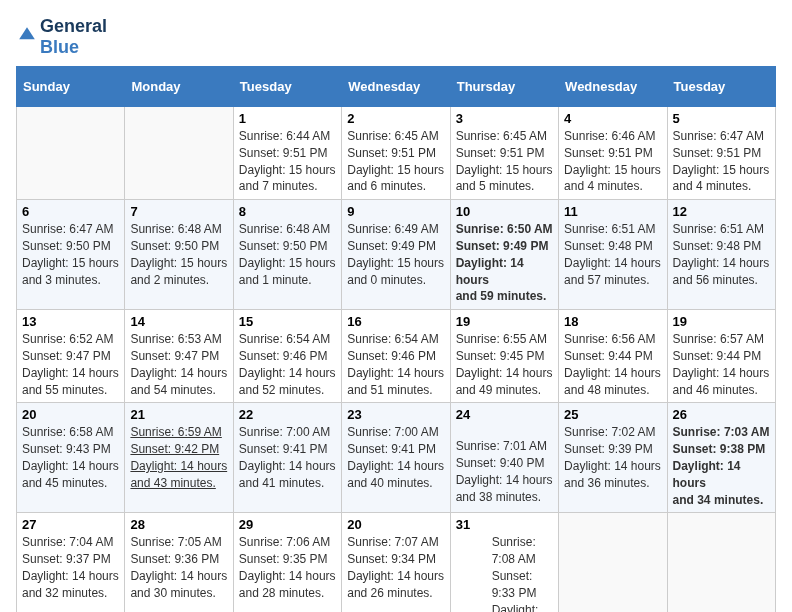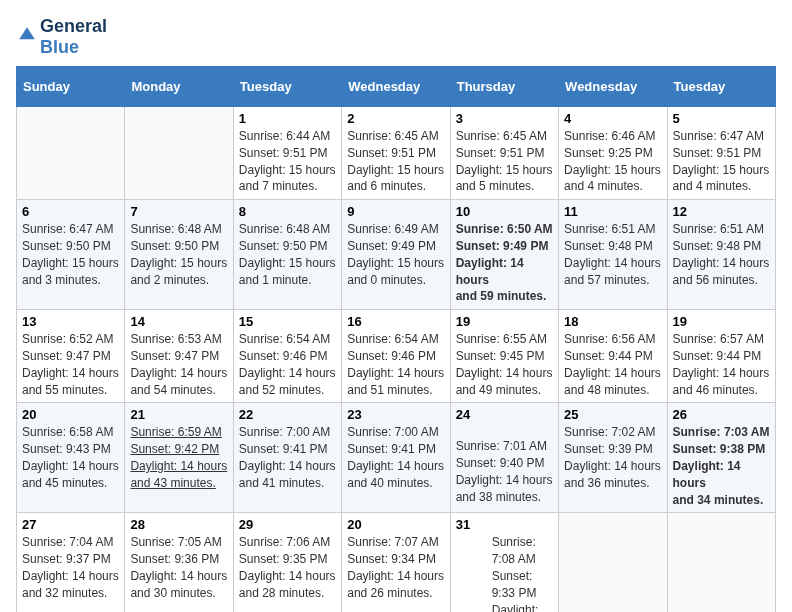--- a/index.html
+++ b/index.html
@@ -141,21 +141,21 @@
         <td>
           <span class="day-num">3</span>
           <div class="day-detail" style="white-space: pre-line;">Sunrise: 6:45 AM
 Sunset: 9:51 PM
 Daylight: 15 hours
 and 5 minutes.</div>
         </td>
         <td>
           <span class="day-num">4</span>
           <div class="day-detail" style="white-space: pre-line;">Sunrise: 6:46 AM
-Sunset: 9:25 PM
+Sunset: 9:51 PM
 Daylight: 15 hours
 and 4 minutes.</div>
         </td>
         <td>
           <span class="day-num">5</span>
           <div class="day-detail" style="white-space: pre-line;">Sunrise: 6:47 AM
 Sunset: 9:51 PM
 Daylight: 15 hours
 and 4 minutes.</div>
         </td>

